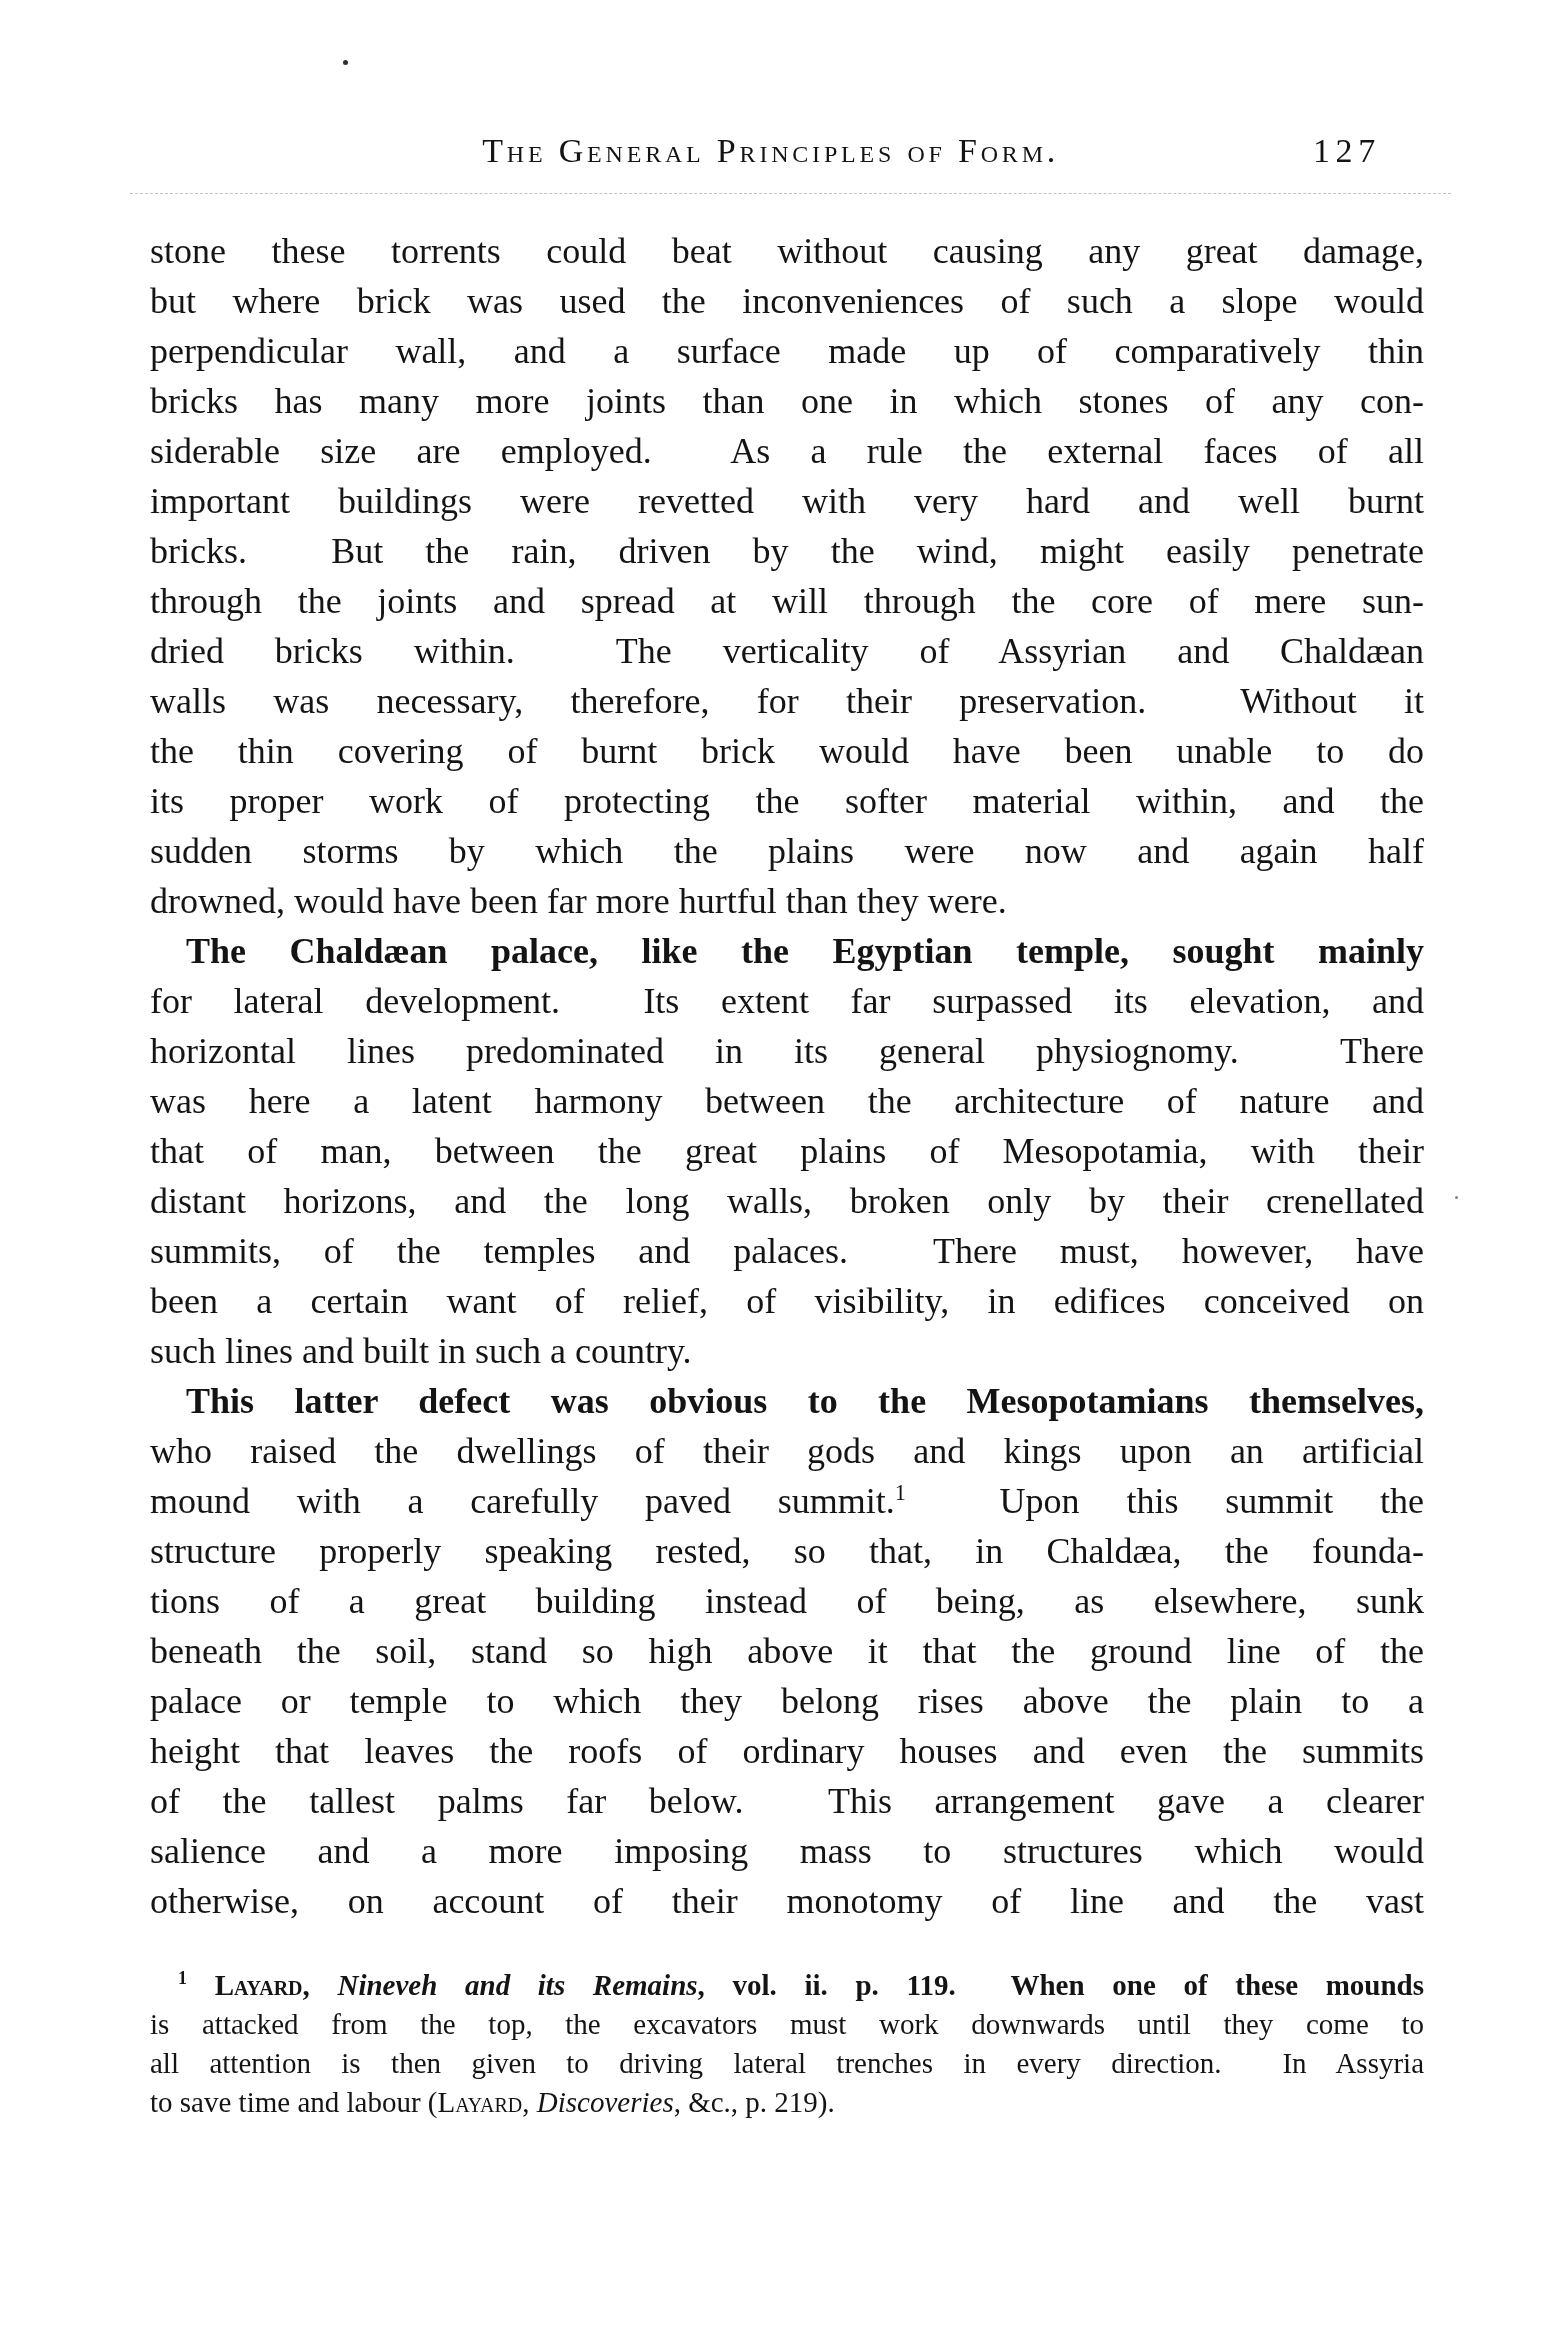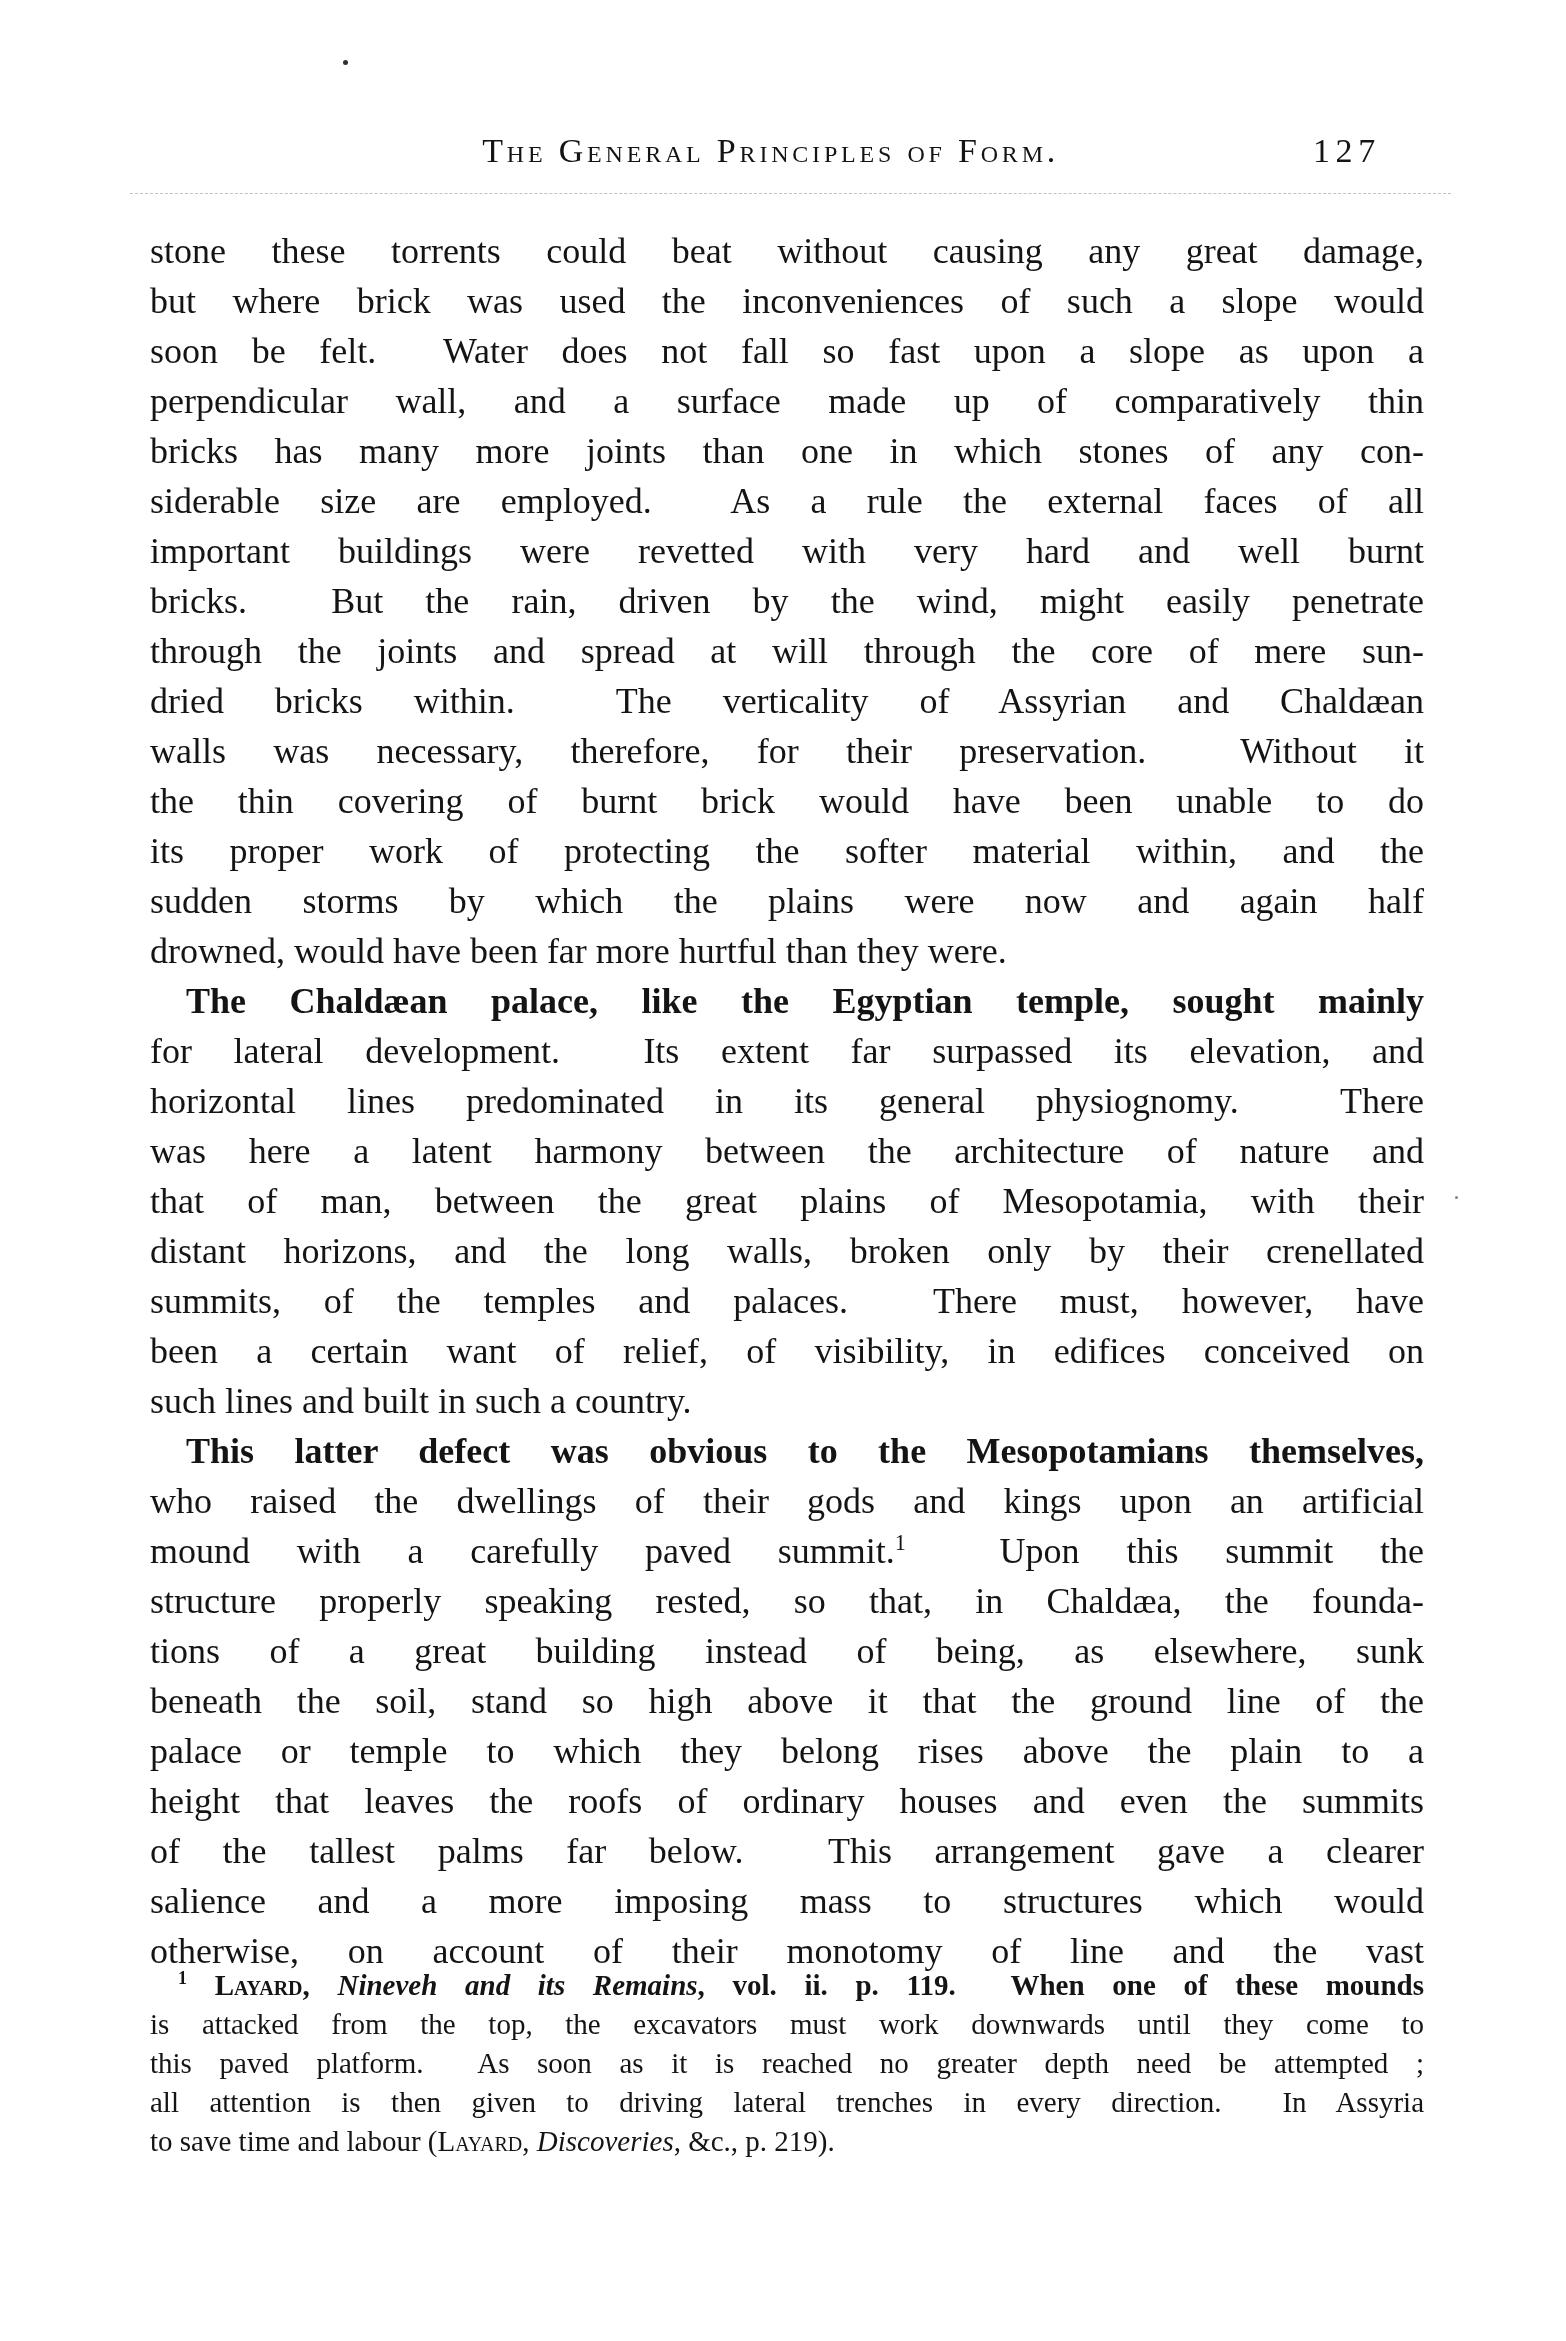--- a/index.html
+++ b/index.html
@@ -71,21 +71,20 @@
     <span class="running-title">The General Principles of Form.</span>
     <span class="page-number">127</span>
   </div>
 
   <div class="header-rule"></div>
 
   <div class="page-body" id="body-container">
       <div>
         <div class="line"><span>stone these torrents could beat without causing any great damage,</span></div>
         <div class="line"><span>but where brick was used the inconveniences of such a slope would</span></div>
-        <div class="line"><span>soon be felt.&nbsp; Water does not fall so fast upon a slope as upon a</span></div>
         <div class="line"><span>perpendicular wall, and a surface made up of comparatively thin</span></div>
         <div class="line"><span>bricks has many more joints than one in which stones of any con-</span></div>
         <div class="line"><span>siderable size are employed.&nbsp; As a rule the external faces of all</span></div>
         <div class="line"><span>important buildings were revetted with very hard and well burnt</span></div>
         <div class="line"><span>bricks.&nbsp; But the rain, driven by the wind, might easily penetrate</span></div>
         <div class="line"><span>through the joints and spread at will through the core of mere sun-</span></div>
         <div class="line"><span>dried bricks within.&nbsp; The verticality of Assyrian and Chaldæan</span></div>
         <div class="line"><span>walls was necessary, therefore, for their preservation.&nbsp; Without it</span></div>
         <div class="line"><span>the thin covering of burnt brick would have been unable to do</span></div>
         <div class="line"><span>its proper work of protecting the softer material within, and the</span></div>
@@ -114,18 +113,17 @@
         <div class="line"><span>height that leaves the roofs of ordinary houses and even the summits</span></div>
         <div class="line"><span>of the tallest palms far below.&nbsp; This arrangement gave a clearer</span></div>
         <div class="line"><span>salience and a more imposing mass to structures which would</span></div>
         <div class="line"><span>otherwise, on account of their monotomy of line and the vast</span></div>
       </div>
     </div>
 
   <div class="footnote-block" id="footnote-container">
       <div class="line indent"><sup>1</sup><span> </span><span class="smallcaps">Layard</span><span>, </span><span class="italic">Nineveh and its Remains</span><span>, vol. ii. p. 119.&nbsp; When one of these mounds</span></div>
       <div class="line"><span>is attacked from the top, the excavators must work downwards until they come to</span></div>
-      <div class="line"><span>this paved platform.&nbsp; As soon as it is reached no greater depth need be attempted ;</span></div>
       <div class="line"><span>all attention is then given to driving lateral trenches in every direction.&nbsp; In Assyria</span></div>
       <div class="line noj"><span>to save time and labour (</span><span class="smallcaps">Layard</span><span>, </span><span class="italic">Discoveries</span><span>, &amp;c., p. 219).</span></div>
     </div>
 </div>
 
 
 </body></html>

